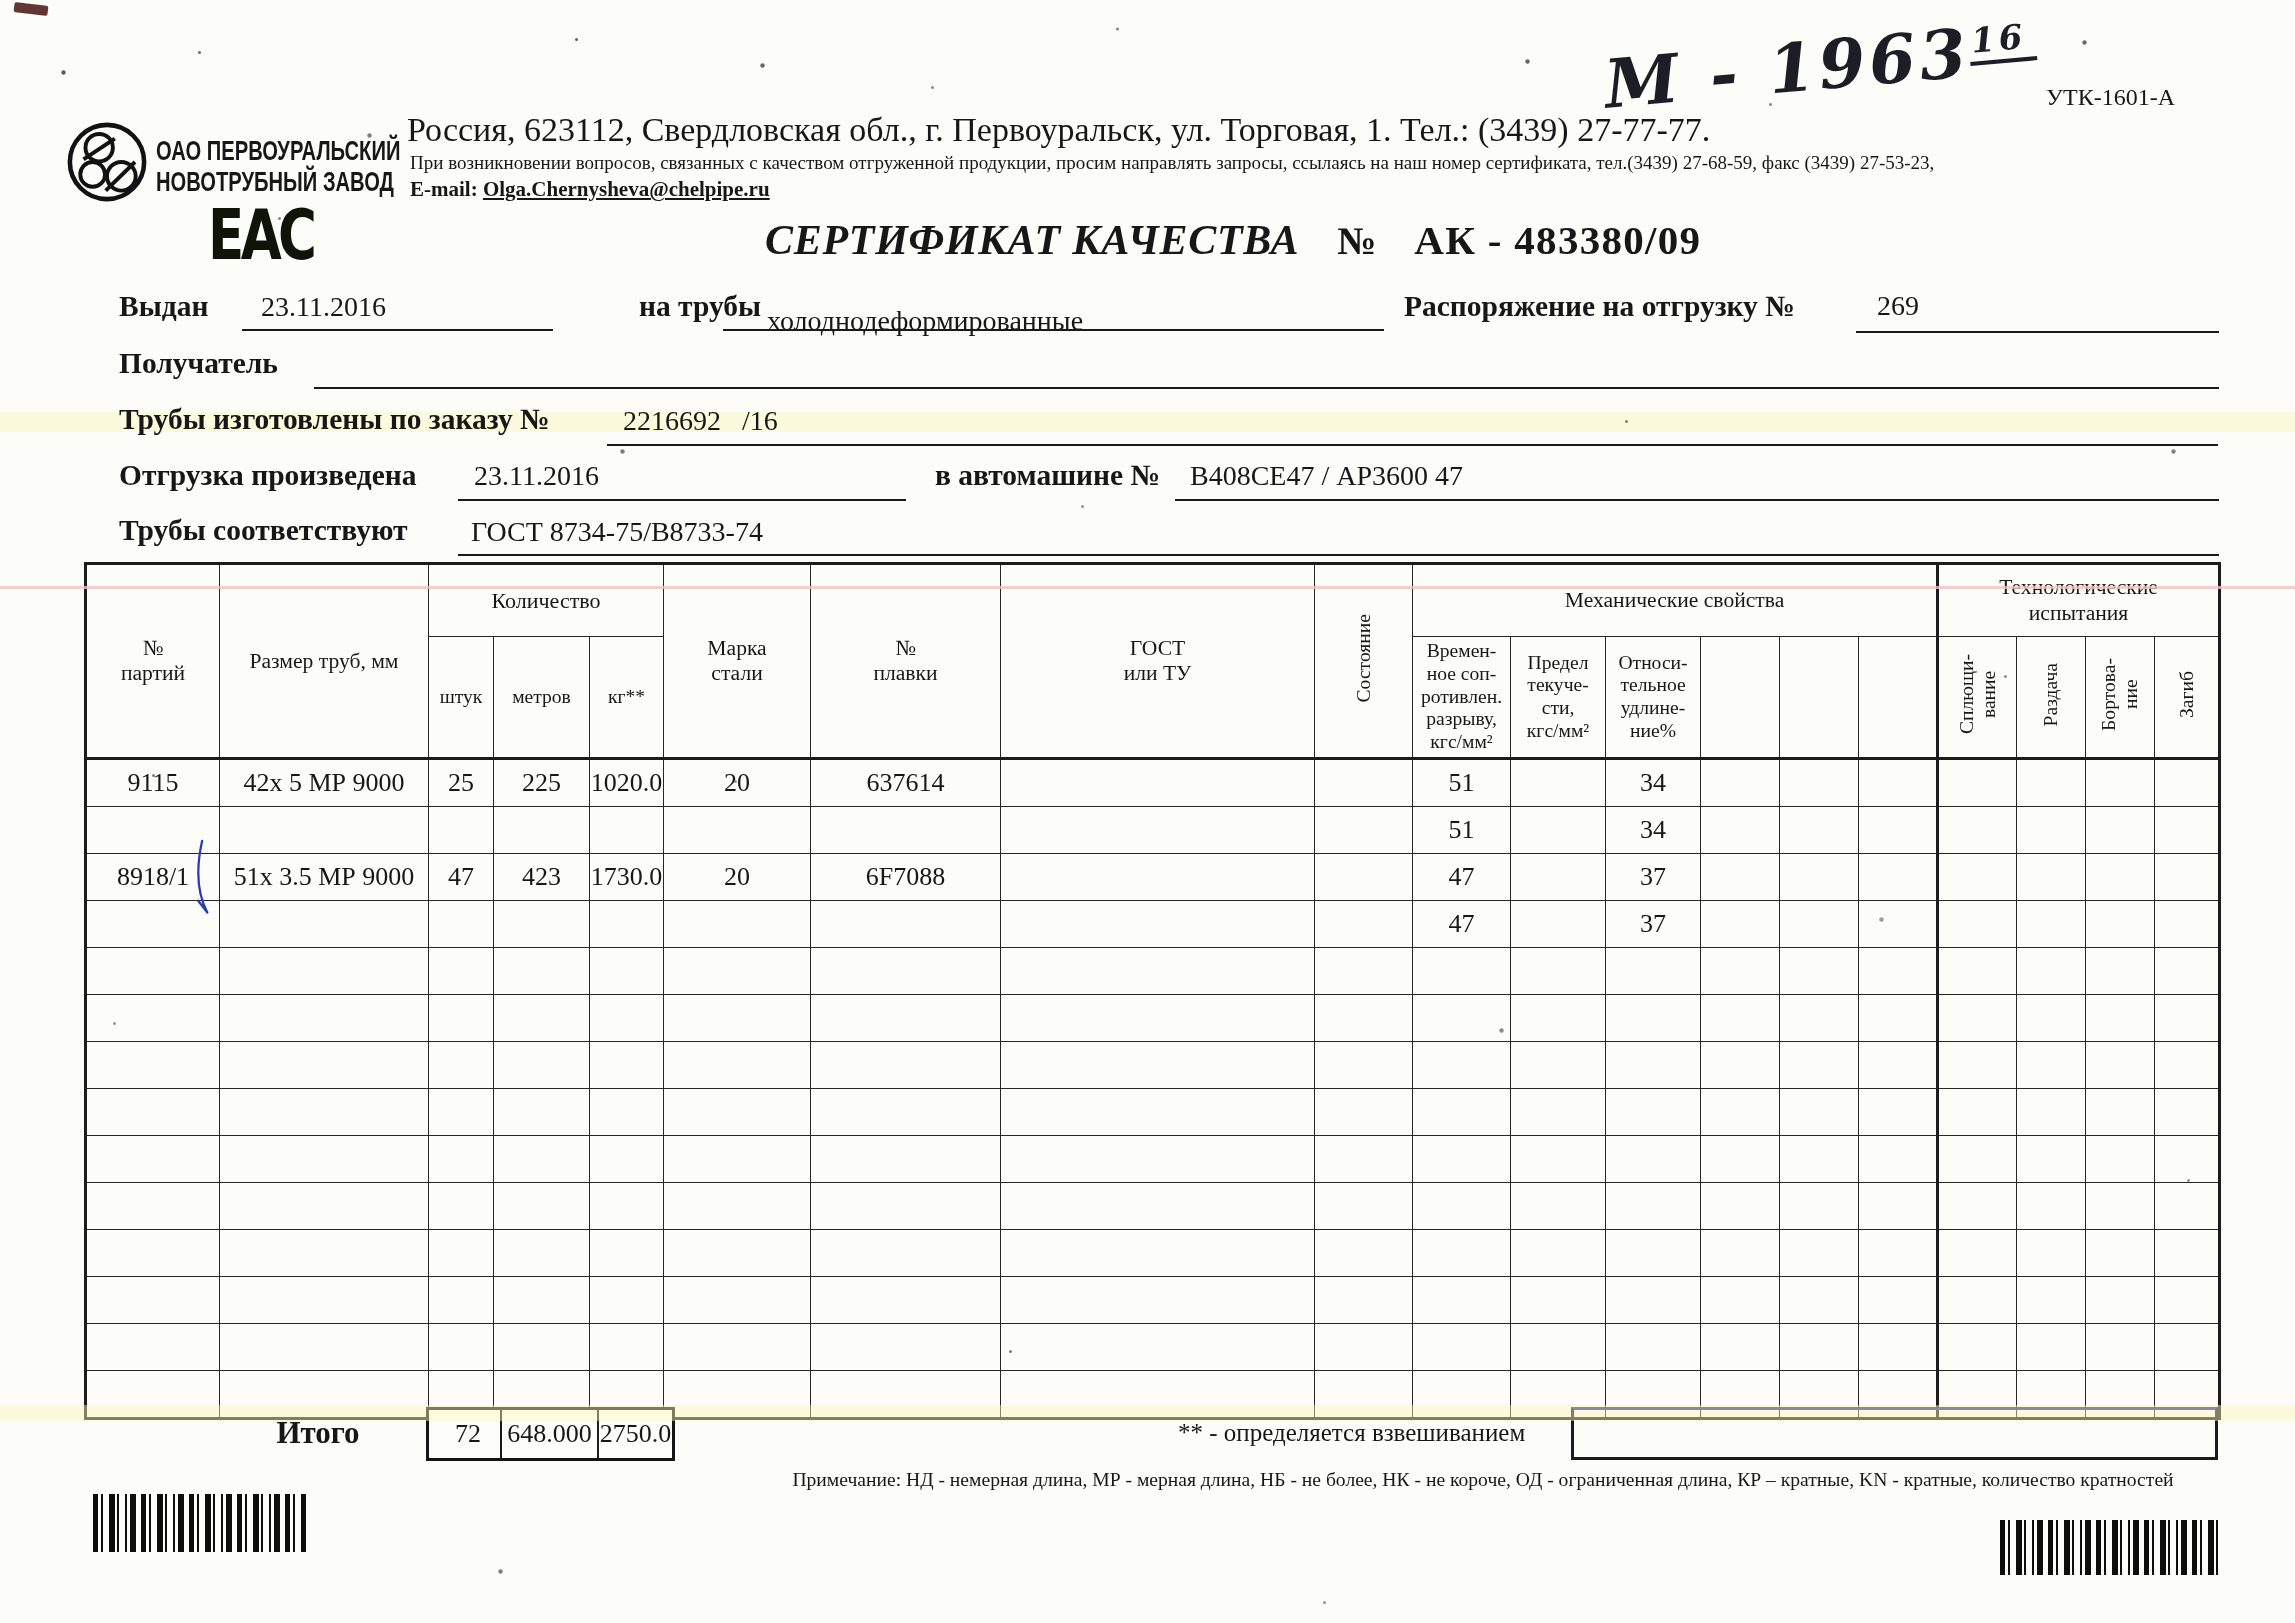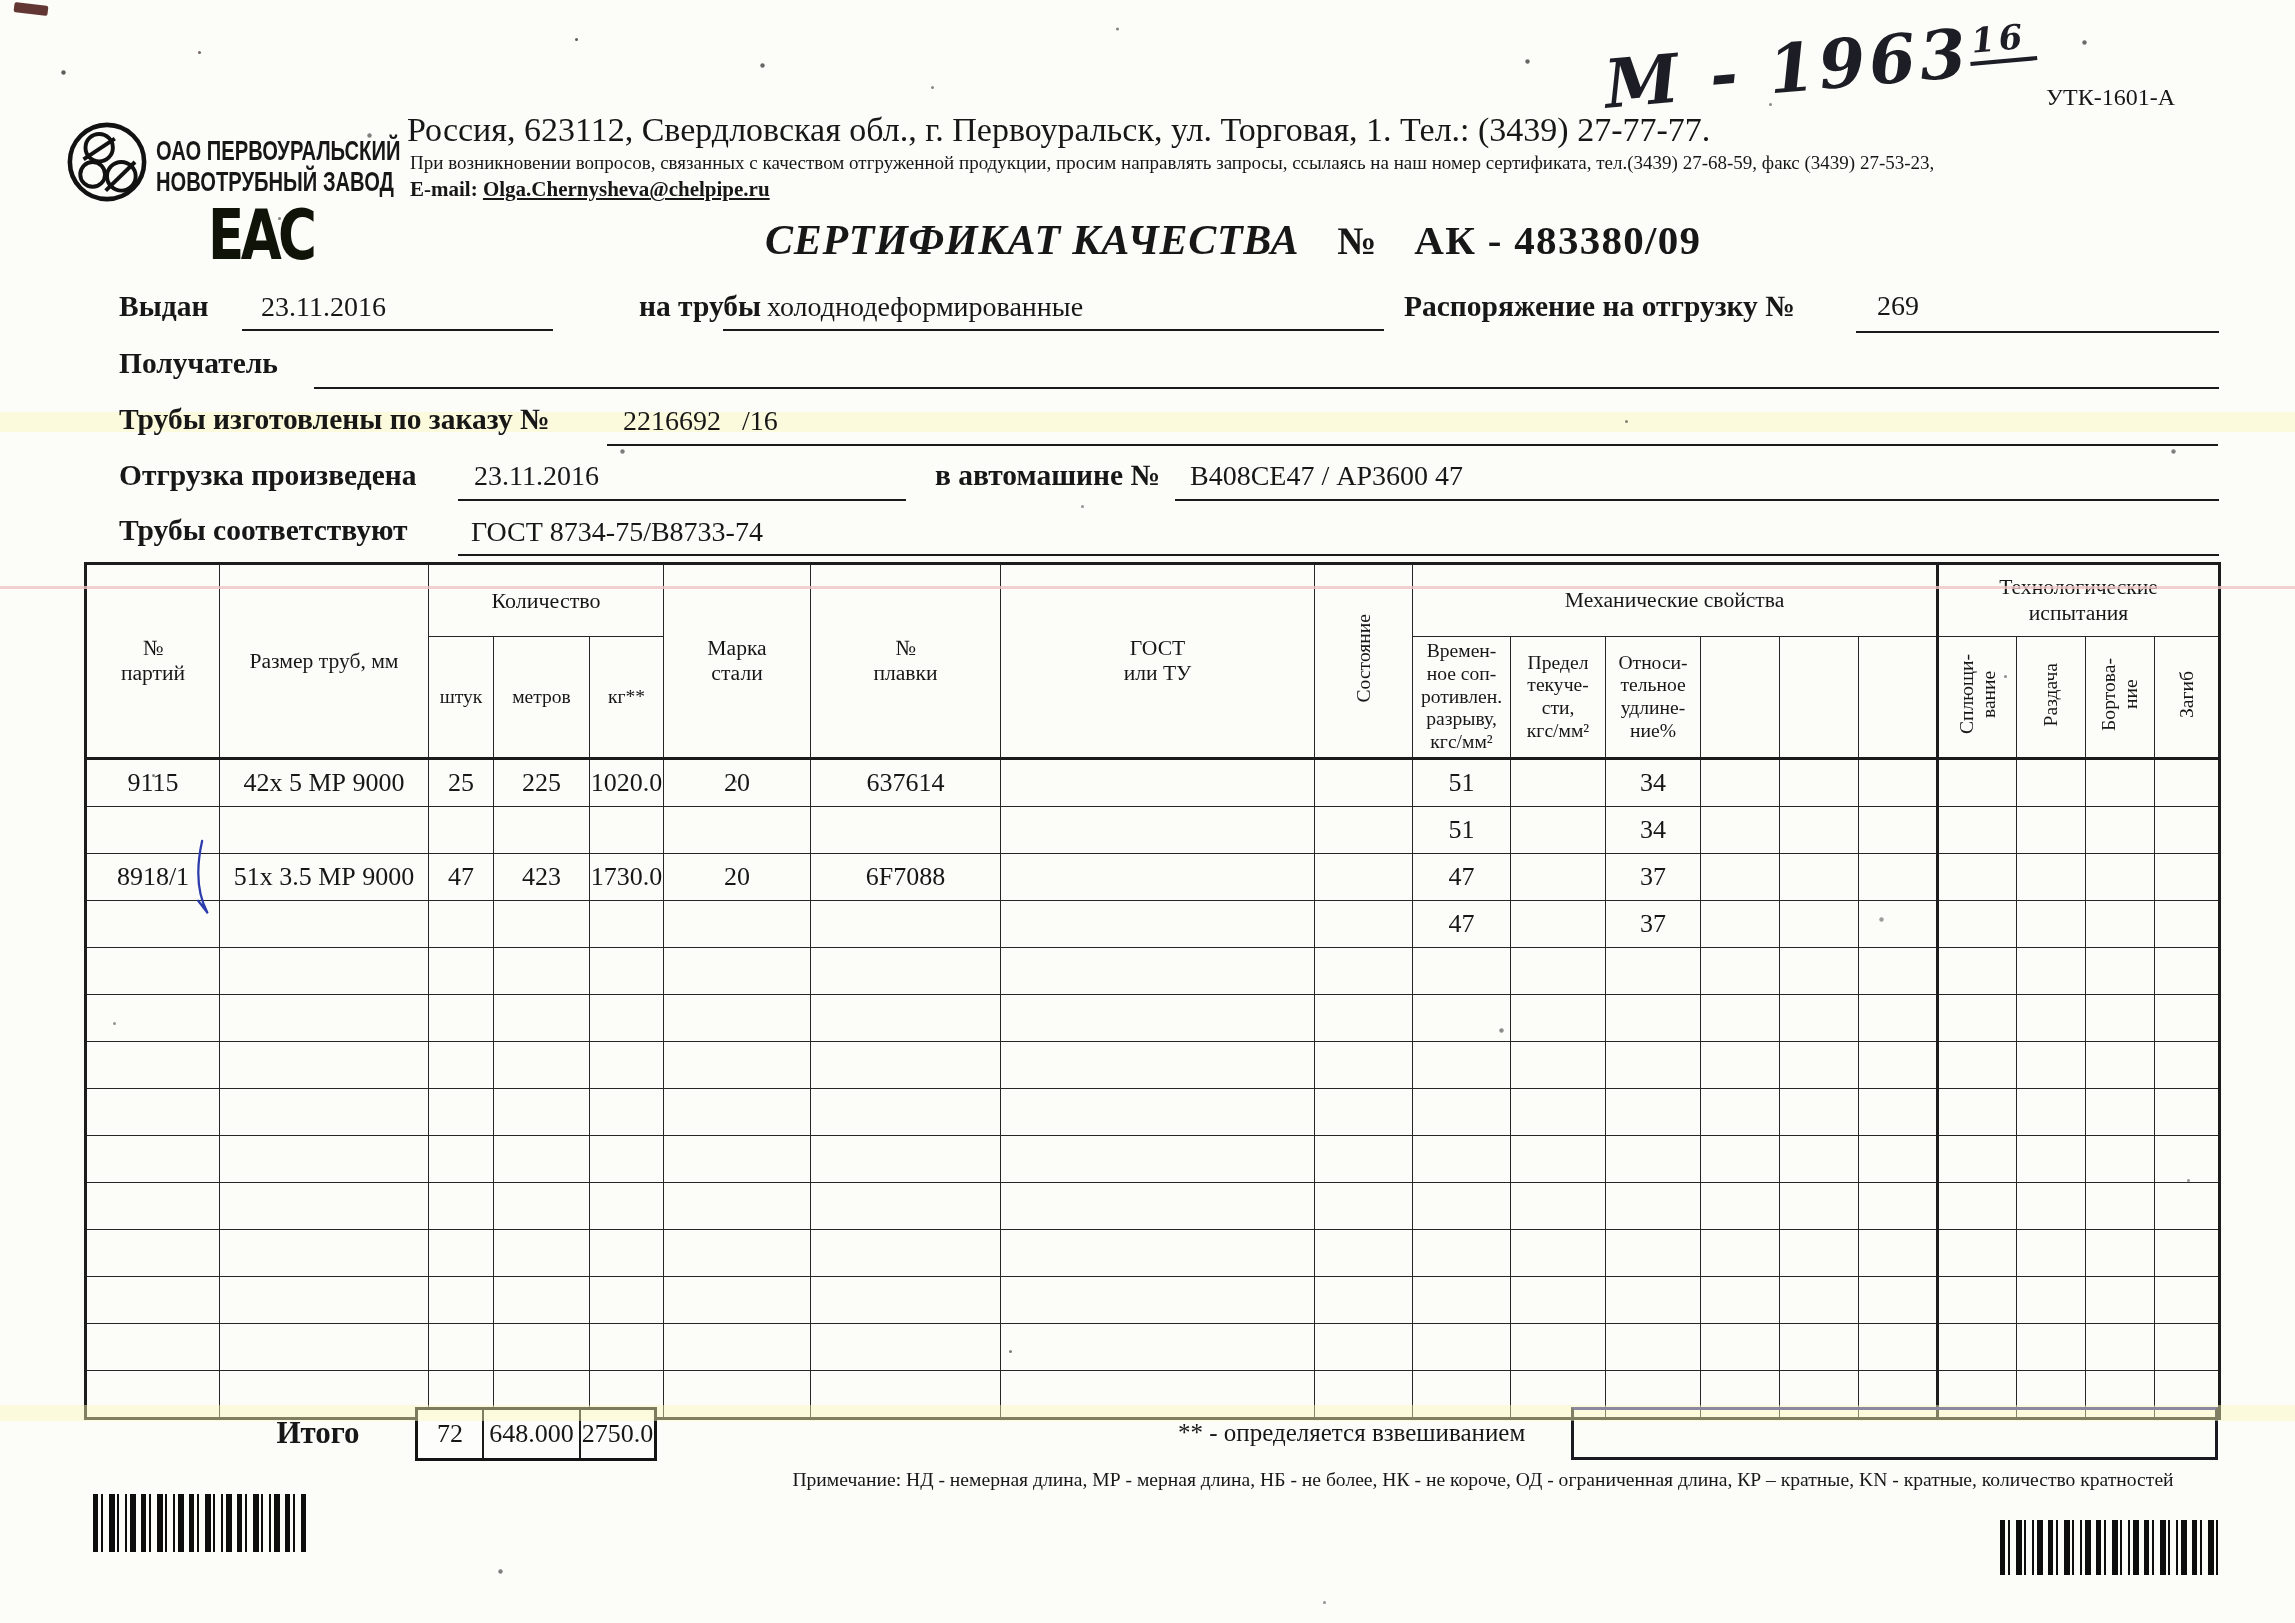--- a/index.html
+++ b/index.html
@@ -128,21 +128,21 @@
 <div class="abs title-row" style="left:765px;top:216px;">
   <span class="title-text">СЕРТИФИКАТ КАЧЕСТВА</span>
   <span class="title-no">№</span>
   <span class="title-number">АК -  483380/09</span>
 </div>
 
 <span class="abs lbl" style="left:119px;top:290px;">Выдан</span>
 <span class="abs val" style="left:261px;top:291px;">23.11.2016</span>
 <div class="abs uline" style="left:242px;top:329px;width:311px;"></div>
 <span class="abs lbl" style="left:639px;top:290px;">на трубы</span>
-<span class="abs val" style="left:767px;top:291px;font-family:Liberation Serif, serif;">холоднодеформированные</span>
+<span class="abs val" style="left:767px;top:305px;font-family:Liberation Serif, serif;">холоднодеформированные</span>
 <div class="abs uline" style="left:723px;top:329px;width:661px;"></div>
 <span class="abs lbl" style="left:1404px;top:290px;">Распоряжение на отгрузку №</span>
 <span class="abs val" style="left:1877px;top:290px;font-weight:normal;">269</span>
 <div class="abs uline" style="left:1856px;top:331px;width:363px;"></div>
 
 <span class="abs lbl" style="left:119px;top:347px;">Получатель</span>
 <div class="abs uline" style="left:314px;top:387px;width:1905px;"></div>
 
 <span class="abs lbl" style="left:119px;top:403px;">Трубы изготовлены по заказу №</span>
 <span class="abs val" style="left:623px;top:405px;white-space:pre;">2216692   /16</span>
@@ -520,21 +520,21 @@
           <td class="thickL"></td>
           <td></td>
           <td></td>
           <td></td>
         </tr>
       </tbody>
 </table>
 </div>
 
 <div class="abs totals-label" style="left:223px;top:1415px;width:190px;">Итого</div>
-<div class="abs totals-box" style="left:415px;top:1407px;">
+<div class="abs totals-box" style="left:426px;top:1407px;padding-left:7px;">
   <div class="tc" style="width:64px;">72</div>
   <div class="tc" style="width:95px;">648.000</div>
   <div class="tc" style="width:73px;">2750.0</div>
 </div>
 <div class="abs weigh-note nowrap" style="left:1178px;top:1419px;">** - определяется взвешиванием</div>
 <div class="abs empty-box" style="left:1571px;top:1407px;width:641px;height:47px;"></div>
 
 <div class="abs footer-note nowrap" style="left:681px;top:1469px;width:1604px;">Примечание: НД - немерная длина, МР - мерная длина, НБ - не более, НК - не короче, ОД - ограниченная длина, КР – кратные, KN - кратные, количество кратностей</div>
 
 <div class="abs barcode" style="left:93px;top:1494px;width:213px;height:58px;"></div>

